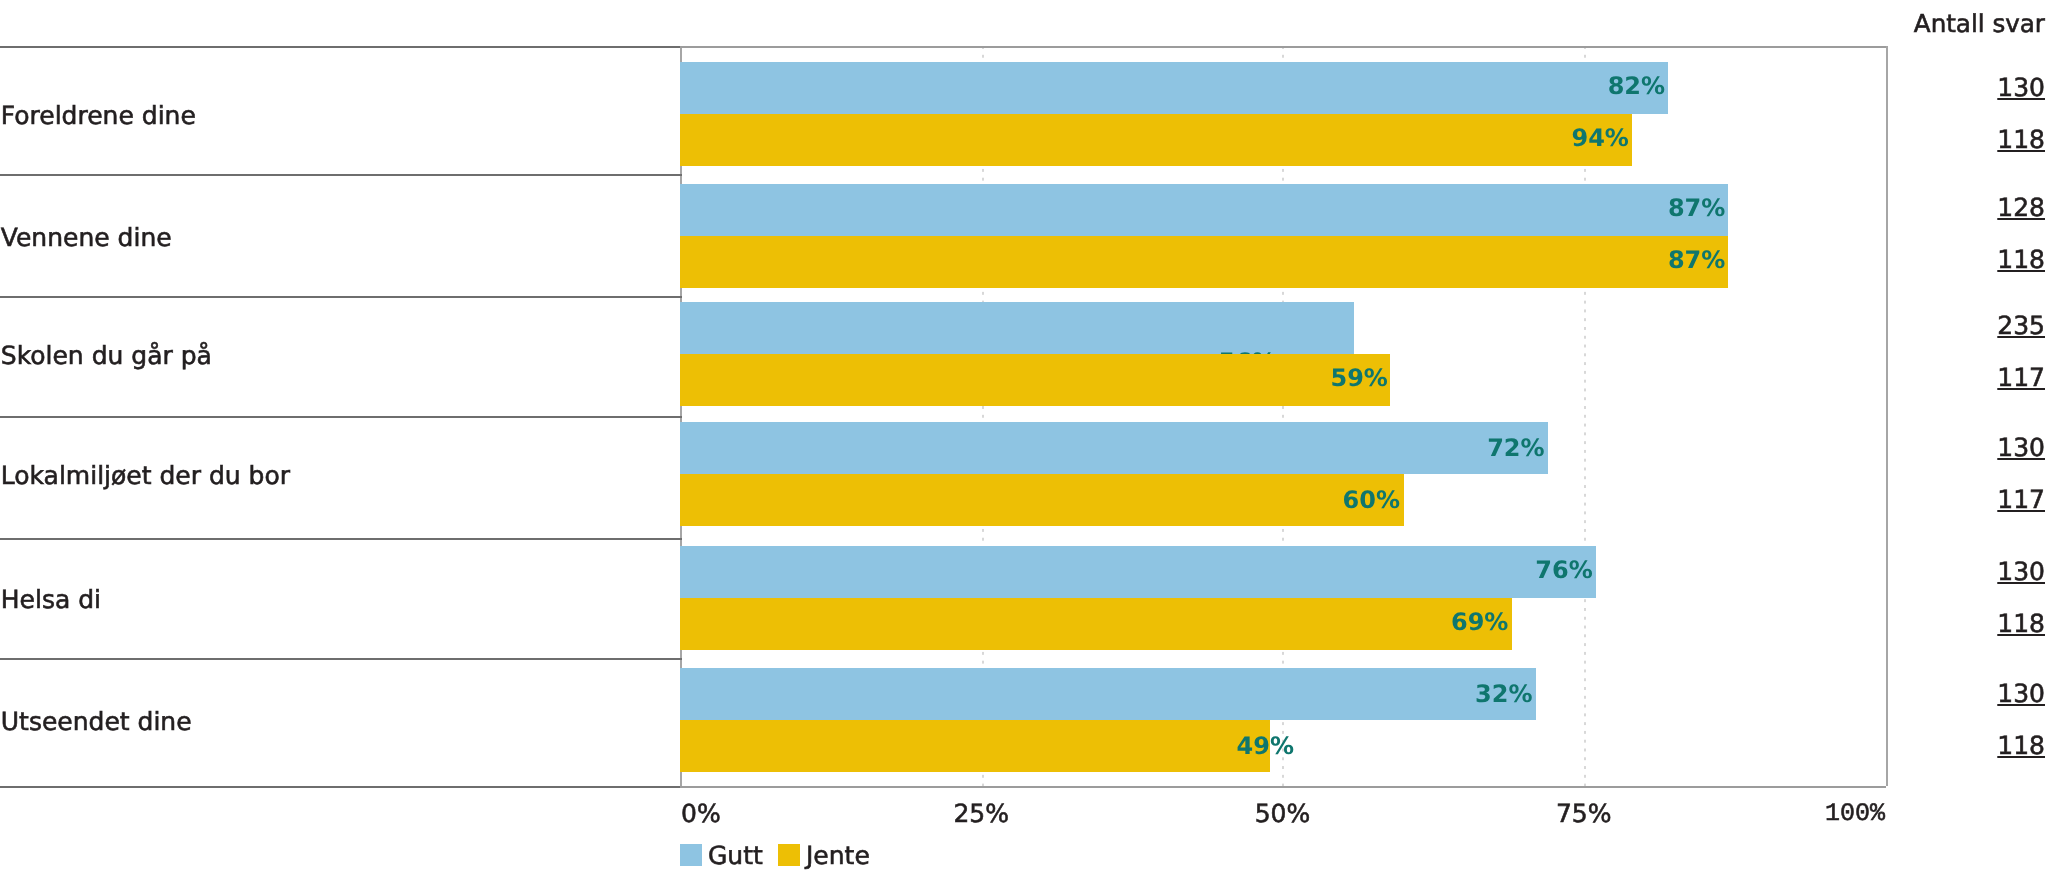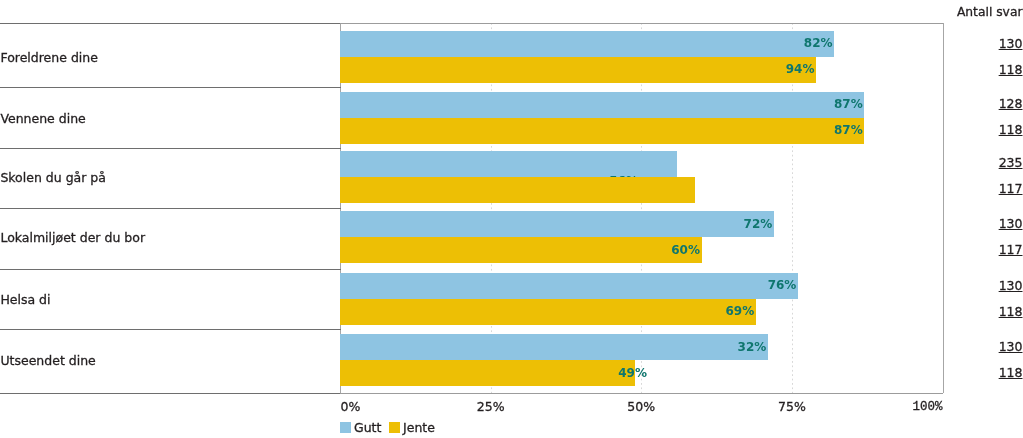--- a/index.html
+++ b/index.html
@@ -85,20 +85,21 @@
   <div class="bar-label" style="top:97.90px;width:522.68px">87%</div>
   <div class="bar jente" style="top:117.60px;width:524.18px"></div>
   <div class="bar-label" style="top:123.90px;width:522.68px">87%</div>
   <div class="row-label" style="top:112.60px">Vennene dine</div>
   <div class="count-label" style="top:98.10px">128</div>
   <div class="count-label" style="top:124.10px">118</div>
 
   <div class="bar gutt" style="top:150.70px;width:337.40px"></div>
   <div class="bar-label" style="top:175px;width:298px">56%</div>
   <div class="bar jente" style="top:176.70px;width:355.48px"></div>
+  <div class="bar-label" style="top:183.00px;width:353.98px">59%</div>
   <div class="row-label" style="top:171.70px">Skolen du går på</div>
   <div class="count-label" style="top:157.20px">235</div>
   <div class="count-label" style="top:183.20px">117</div>
 
   <div class="bar gutt" style="top:211.40px;width:433.80px"></div>
   <div class="bar-label" style="top:217.70px;width:432.30px">72%</div>
   <div class="bar jente" style="top:237.40px;width:361.50px"></div>
   <div class="bar-label" style="top:243.70px;width:360.00px">60%</div>
   <div class="row-label" style="top:232.40px">Lokalmiljøet der du bor</div>
   <div class="count-label" style="top:217.90px">130</div>

